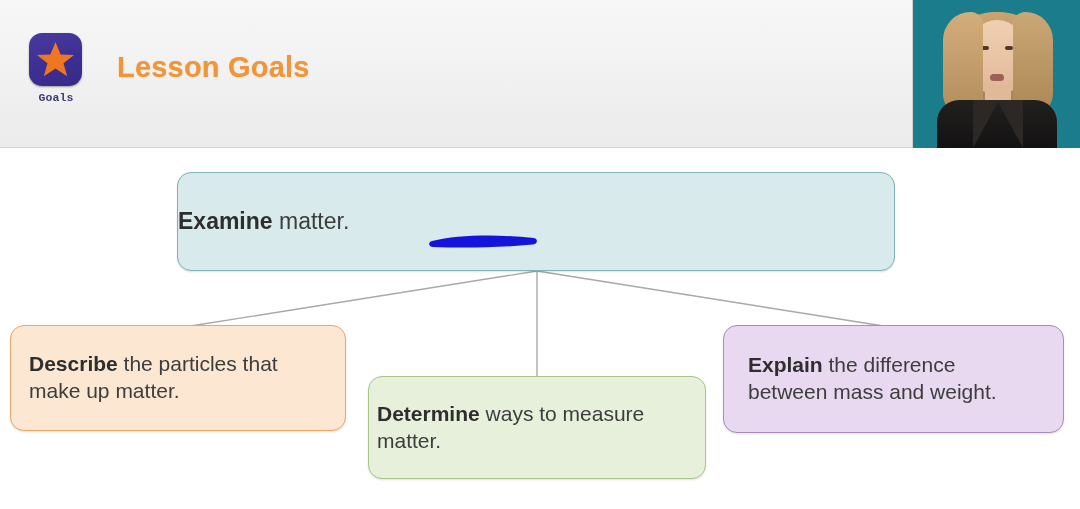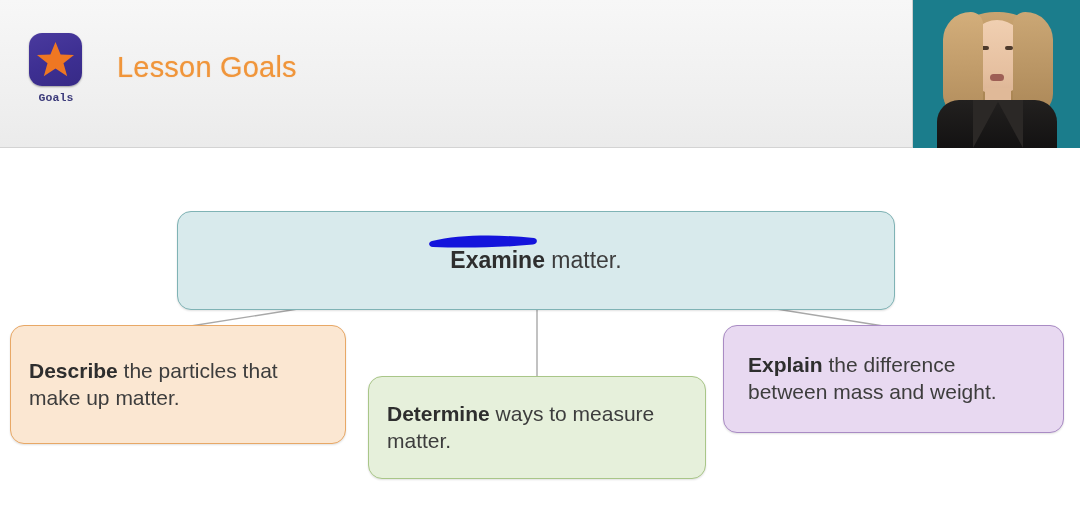--- a/index.html
+++ b/index.html
@@ -35,21 +35,21 @@
   #goals-caption {
     position: absolute; left: 20px; top: 91px;
     width: 72px; text-align: center;
     font-size: 11.5px; font-weight: bold;
     color: #3b3a7a;
     letter-spacing: .1px;
     font-family: Liberation Mono, monospace;
   }
   #lesson-title {
     position: absolute; left: 117px; top: 51px;
-    font-size: 29px; font-weight: normal;
+    font-size: 29px; font-weight: bold;
     color: #f0953a;
     letter-spacing: .2px;
     text-shadow: 0 0 1px rgba(240,149,58,.5);
   }
 
   
   #video-overlay {
     position: absolute; left: 912px; top: 0;
     width: 168px; height: 148px;
     background: #1b7d8c;
@@ -135,38 +135,37 @@
     display: flex; align-items: center;
     font-size: 21px; line-height: 1.28;
     color: #3d3d3d;
   }
   .node .b { font-weight: bold; color: #2e2e2e; }
 
   #node-root {
     left: 177px; top: 172px; width: 718px; height: 99px;
     background: #d8eaec;
     border: 1.5px solid #7fb3b5;
-    justify-content: center;
-    box-shadow: 0 1px 2px rgba(0,0,0,.12);
-    margin-top: 39px;
+    justify-content: flex-start;
+    box-shadow: 0 1px 2px rgba(0,0,0,.12);
   }
   #node-root .node-text { font-size: 23px; }
 
   #node-left {
-    left: 10px; top: 325px; width: 336px; height: 119px;
+    left: 10px; top: 325px; width: 336px; height: 106px;
     background: #fbe7d2;
     border: 1.5px solid #e8a866;
     padding: 0 18px;
     box-shadow: 0 1px 2px rgba(0,0,0,.12);
   }
   #node-mid {
     left: 368px; top: 376px; width: 338px; height: 103px;
     background: #e6f0db;
     border: 1.5px solid #a9c688;
-    padding: 0 18px;
+    padding: 0 8px;
     box-shadow: 0 1px 2px rgba(0,0,0,.12);
   }
   #node-right {
     left: 723px; top: 325px; width: 341px; height: 108px;
     background: #e8d9f1;
     border: 1.5px solid #a98bc4;
     padding: 0 24px;
     box-shadow: 0 1px 2px rgba(0,0,0,.12);
   }
 

